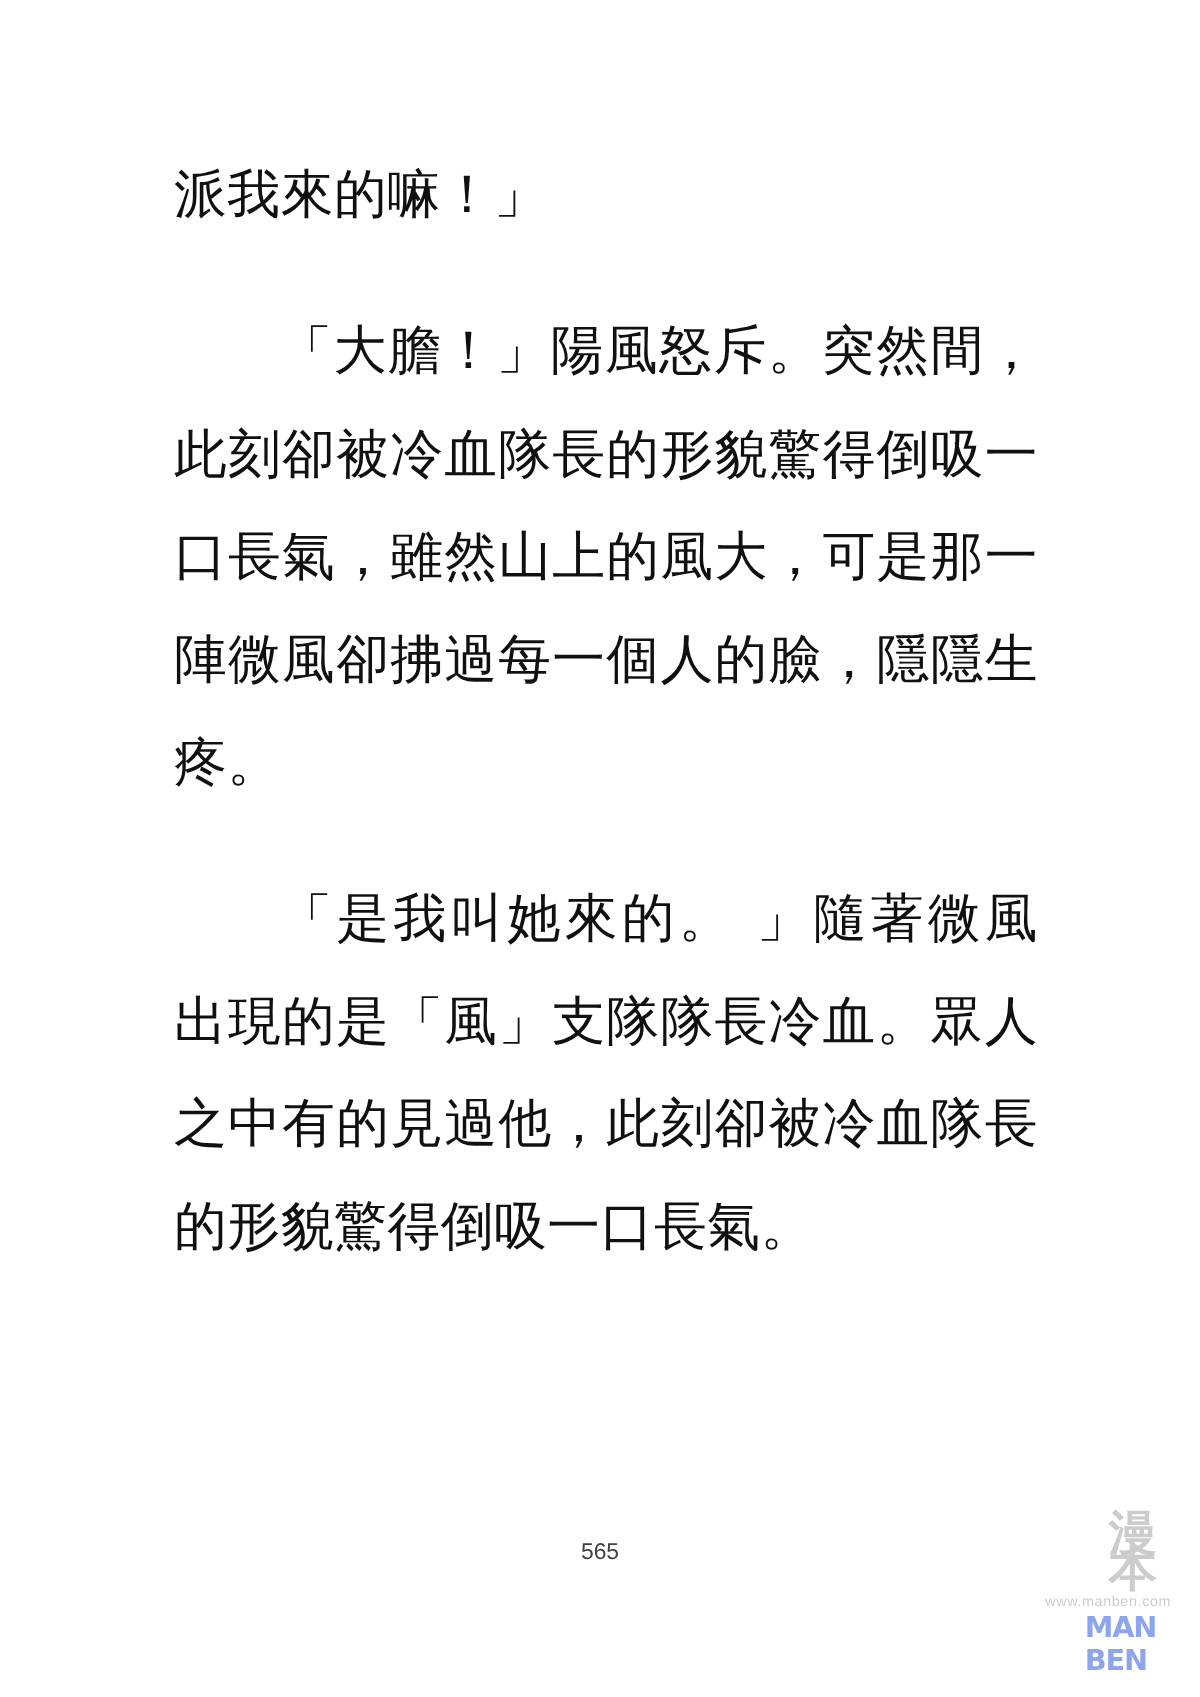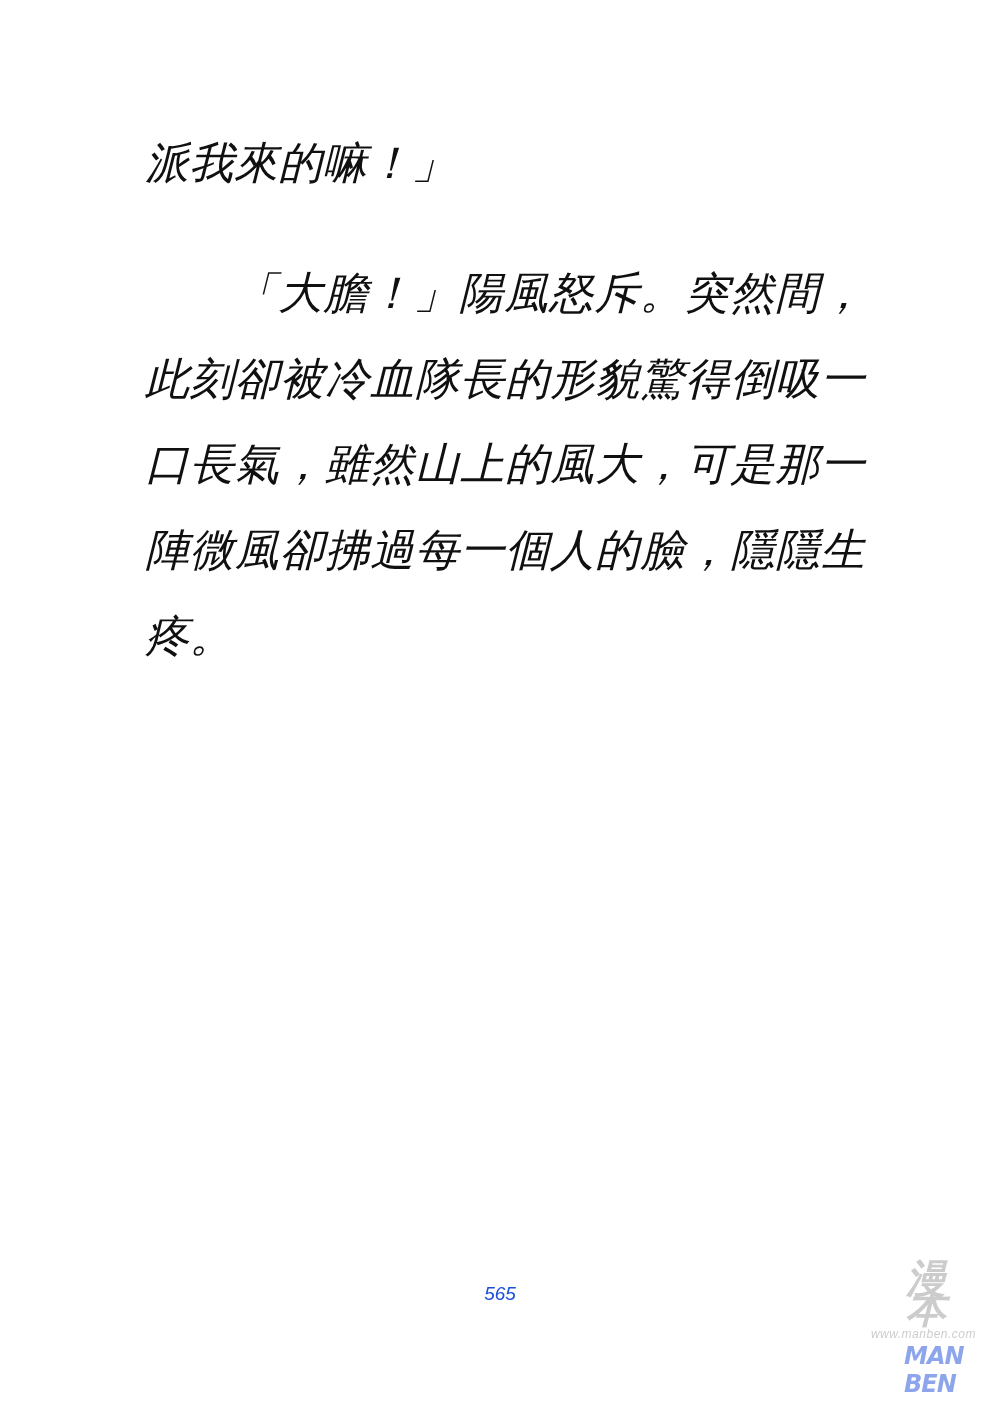--- a/index.html
+++ b/index.html
@@ -12,21 +12,20 @@
     height: 1414px;
     position: relative;
     overflow: hidden;
     font-family: "DejaVu Sans", "Liberation Sans", sans-serif;
     color: #000000;
   }
   .page {
     position: absolute;
     inset: 0;
     background: #ffffff;
-    font-style: italic;
   }
   .text-body {
     position: absolute;
     left: 145px;
     top: 120px;
     width: 720px;
   }
   .para {
     font-size: 44px;
     line-height: 1.95;
@@ -43,41 +42,41 @@
   .para:last-child {
     margin-bottom: 0;
   }
   .page-number {
     position: absolute;
     left: 0;
     right: 0;
     top: 1283px;
     text-align: center;
     font-size: 19px;
-    color: #1d4ed8;
+    color: #404040;
     font-family: "Liberation Sans", sans-serif;
   }
   .watermark {
     position: absolute;
     right: 18px;
     bottom: 16px;
     width: 78px;
     height: 135px;
     opacity: 0.5;
   }
   .wm-logo {
     position: absolute;
     right: 2px;
     top: 0;
     width: 74px;
     height: 62px;
     color: #9a9a9a;
     font-size: 40px;
     line-height: 30px;
-    text-align: left;
+    text-align: center;
     letter-spacing: -2px;
     font-family: "DejaVu Sans", sans-serif;
     font-weight: 700;
   }
   .wm-url {
     position: absolute;
     right: 6px;
     top: 64px;
     color: #9a9a9a;
     font-size: 12px;
@@ -97,20 +96,21 @@
   }
 </style>
 </head>
 <body>
 
 <div class="page">
 
   <div class="text-body">
     <p class="para">派我來的嘛！」</p>
     <p class="para indent">「大膽！」陽風怒斥。突然間，此刻卻被冷血隊長的形貌驚得倒吸一口長氣，雖然山上的風大，可是那一陣微風卻拂過每一個人的臉，隱隱生疼。</p>
+    <p class="para indent">「是我叫她來的。 」隨著微風出現的是「風」支隊隊長冷血。眾人之中有的見過他，此刻卻被冷血隊長的形貌驚得倒吸一口長氣。</p>
   </div>
 
   <div class="page-number">565</div>
 
   <div class="watermark">
     <div class="wm-logo">漫本</div>
     <div class="wm-url">www.manben.com</div>
     <div class="wm-bottom">MAN BEN</div>
   </div>
 

